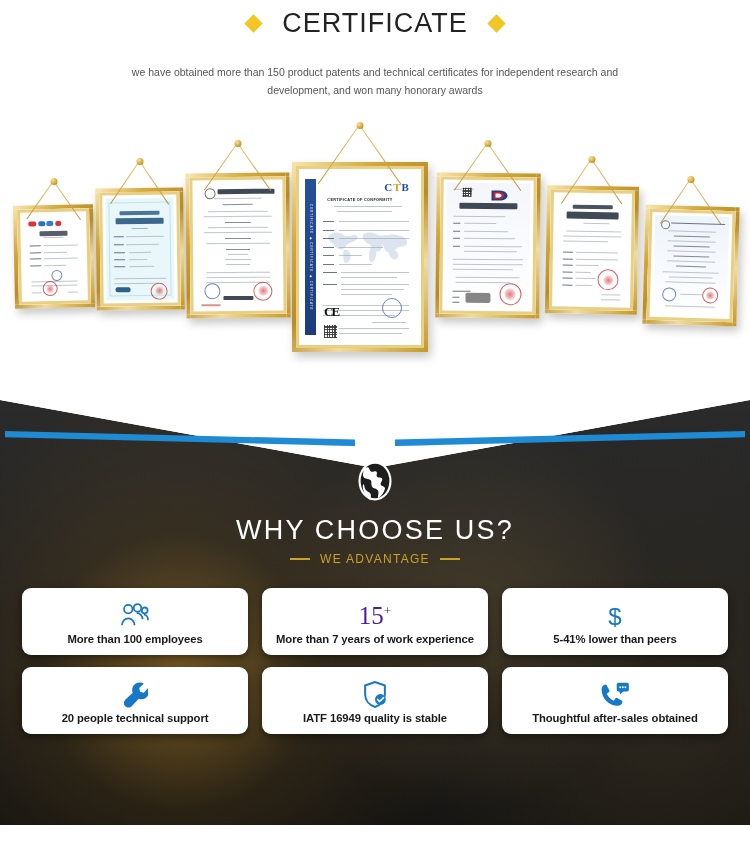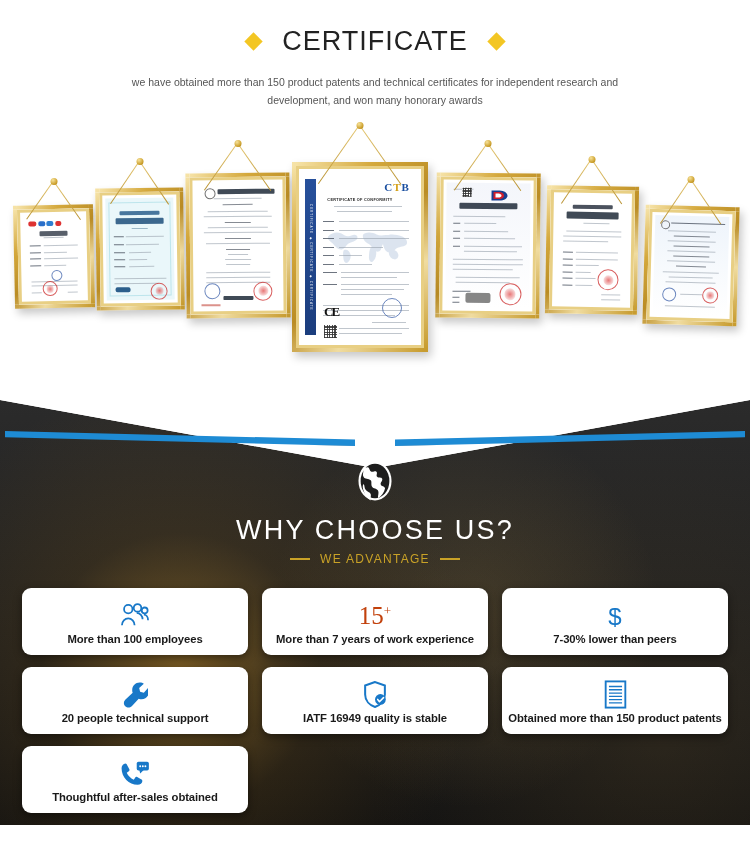--- a/index.html
+++ b/index.html
@@ -7,34 +7,34 @@
     width: 750px; height: 847px;
     background: #ffffff;
     font-family: "Liberation Sans", sans-serif;
     overflow: hidden;
   }
   #page { position: relative; width: 750px; height: 847px; background:#fff; }
 
   
   .cert-section { position: relative; width: 750px; height: 400px; background: #ffffff; }
 
-  .cert-heading-wrap { padding-top: 26px; text-align: center; }
+  .cert-heading-wrap { padding-top: 8px; text-align: center; }
   .cert-title-row {
     display: flex; align-items: center; justify-content: center; gap: 22px;
   }
   .diamond {
     width: 13px; height: 13px; background: #f3c623;
     transform: rotate(45deg); display: inline-block;
   }
   .cert-title {
     font-size: 27px; letter-spacing: 1px; color: #222; font-weight: 400;
     font-family: "Liberation Sans", sans-serif;
   }
   .cert-sub {
-    margin: 16px auto 0; width: 530px; text-align: center;
+    margin: 24px auto 0; width: 530px; text-align: center;
     font-size: 10.5px; line-height: 1.75; color: #555;
   }
 
   
   .cert-stage { position: absolute; left: 0; top: 120px; width: 750px; height: 270px; }
   .frame-unit { position: absolute; }
   .nailhead {
     width: 7px; height: 7px; border-radius: 50%;
     background: radial-gradient(circle at 35% 30%, #f7e29a, #c89a23 70%, #8a6712);
     position: absolute; left: 50%; top: 0; transform: translateX(-50%); z-index: 4;
@@ -177,21 +177,21 @@
     height: 67px; background:#ffffff; border-radius:9px;
     display:flex; flex-direction:column; align-items:center; justify-content:center;
     box-shadow: 0 3px 8px rgba(0,0,0,.45);
     padding-top:3px;
   }
   .card-icon { height:29px; display:flex; align-items:center; justify-content:center; }
   .card-label {
     margin-top:3px; font-size:11.3px; color:#1a1a1a; font-weight:700;
     white-space:nowrap; letter-spacing:-.1px;
   }
-  .yrs { color:#c2410c; font-family:"Liberation Serif", serif; font-size:25px; line-height:1; font-weight:400; }
+  .yrs { color:#4c1d95; font-family:"Liberation Serif", serif; font-size:25px; line-height:1; font-weight:400; }
   .yrs sup { font-size:13px; }
 </style>
 </head>
 <body>
 
 <div id="page">
 
   <section class="cert-section">
 
     <div class="cert-heading-wrap">
@@ -509,21 +509,21 @@
         </div>
         <div class="card-label">More than 7 years of work experience</div>
       </div>
 
       <div class="card">
         <div class="card-icon">
           <svg width="20" height="28" viewBox="0 0 40 56">
             <text x="20" y="45" text-anchor="middle" font-family="'Liberation Sans',sans-serif" font-size="48" fill="#1878c8">$</text>
           </svg>
         </div>
-        <div class="card-label">7-30% lower than peers</div>
+        <div class="card-label">5-41% lower than peers</div>
       </div>
 
 
       <div class="card">
         <div class="card-icon">
           <svg width="26" height="28" viewBox="0 0 56 60">
             <path fill="#1878c8" d="M38 3c-9 0-16 7-16 16 0 2 0 4 1 6L7 40c-4 4-4 10 0 14s10 4 14 0l15-16c2 1 4 1 6 1 9 0 16-7 16-16 0-3-1-6-2-8l-9 10-8-2-2-8 10-9c-2-2-5-3-9-3z"></path>
           </svg>
         </div>
         <div class="card-label">20 people technical support</div>
@@ -533,31 +533,20 @@
         <div class="card-icon">
           <svg width="26" height="29" viewBox="0 0 58 64" fill="none">
             <path d="M29 4 7 12v20c0 14 10 24 22 28 12-4 22-14 22-28V12z" stroke="#1878c8" stroke-width="4.5"></path>
             <circle cx="41" cy="43" r="12" fill="#1878c8"></circle>
             <path d="M35 43l4 5 9-9" stroke="#ffffff" stroke-width="3.4" stroke-linecap="round" stroke-linejoin="round"></path>
           </svg>
         </div>
         <div class="card-label">IATF 16949 quality is stable</div>
       </div>
 
-      <div class="card">
-        <div class="card-icon">
-          <svg width="23" height="29" viewBox="0 0 48 62">
-            <rect x="3" y="3" width="42" height="56" fill="none" stroke="#1878c8" stroke-width="4"></rect>
-            <g stroke="#1878c8" stroke-width="3">
-              <path d="M10 14h28M10 21h28M10 28h28M10 35h28M10 42h28M10 49h28"></path>
-            </g>
-          </svg>
-        </div>
-        <div class="card-label">Obtained more than 150 product patents</div>
-      </div>
 
       <div class="card">
         <div class="card-icon">
           <svg width="30" height="26" viewBox="0 0 68 60">
             <path fill="#1878c8" d="M12 6c-5 0-9 5-9 11 0 21 17 38 37 38 6 0 11-4 11-9 0-2-1-3-3-4l-9-5c-2-1-4 0-5 2l-3 4c-7-3-13-9-16-16l4-3c2-1 3-3 2-5l-5-9c-1-2-2-4-4-4z"></path>
             <rect x="38" y="2" width="28" height="20" rx="4" fill="#1878c8"></rect>
             <path fill="#1878c8" d="M44 21l2 8 8-8z"></path>
             <g fill="#ffffff">
                 <circle cx="46" cy="12" r="2.2"></circle>
                 <circle cx="52" cy="12" r="2.2"></circle>

